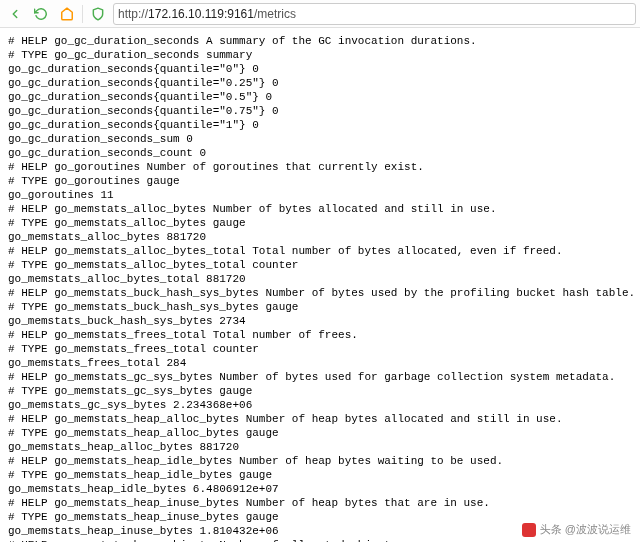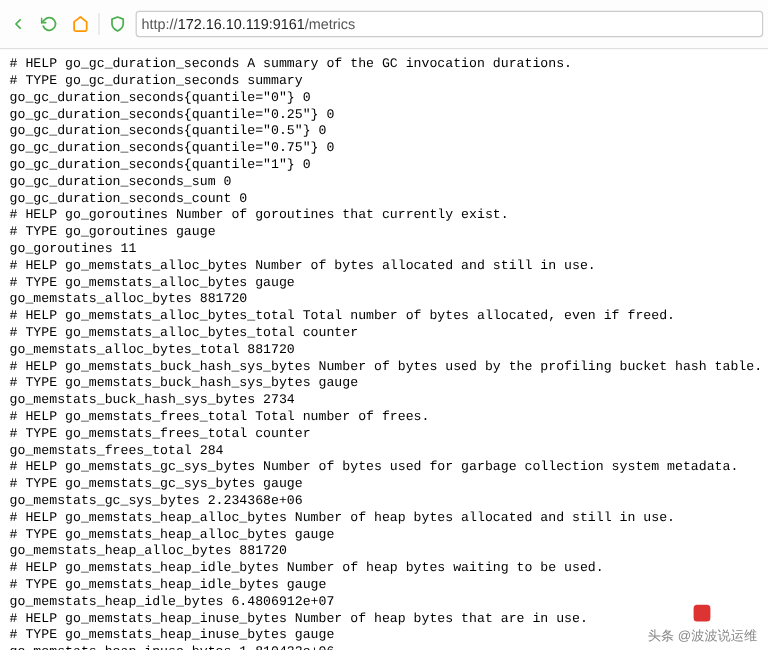--- a/index.html
+++ b/index.html
@@ -8,21 +8,21 @@
       font-size: 12px;
       background: #fff;
       width: 640px;
       height: 542px;
       overflow: hidden;
       position: relative;
     }
     .toolbar {
       display: flex;
       align-items: center;
-      height: 41px;
+      height: 28px;
       padding: 0 4px;
       border-bottom: 1px solid #e0e0e0;
       gap: 4px;
       background: #fdfdfd;
     }
     .toolbar .icon-btn {
       width: 22px;
       height: 22px;
       display: flex;
       align-items: center;
@@ -61,21 +61,20 @@
       position: absolute;
       right: 6px;
       bottom: 4px;
       display: flex;
       align-items: center;
       gap: 4px;
       font-size: 11px;
       color: #888;
       background: rgba(255,255,255,0.7);
       padding: 1px 3px;
-      flex-direction: column;
     }
     .watermark .wm-icon {
       width: 14px; height: 14px;
       background: #d33; border-radius: 3px;
       display:inline-block;
     }
   </style>
 </head>
 <body>
 

